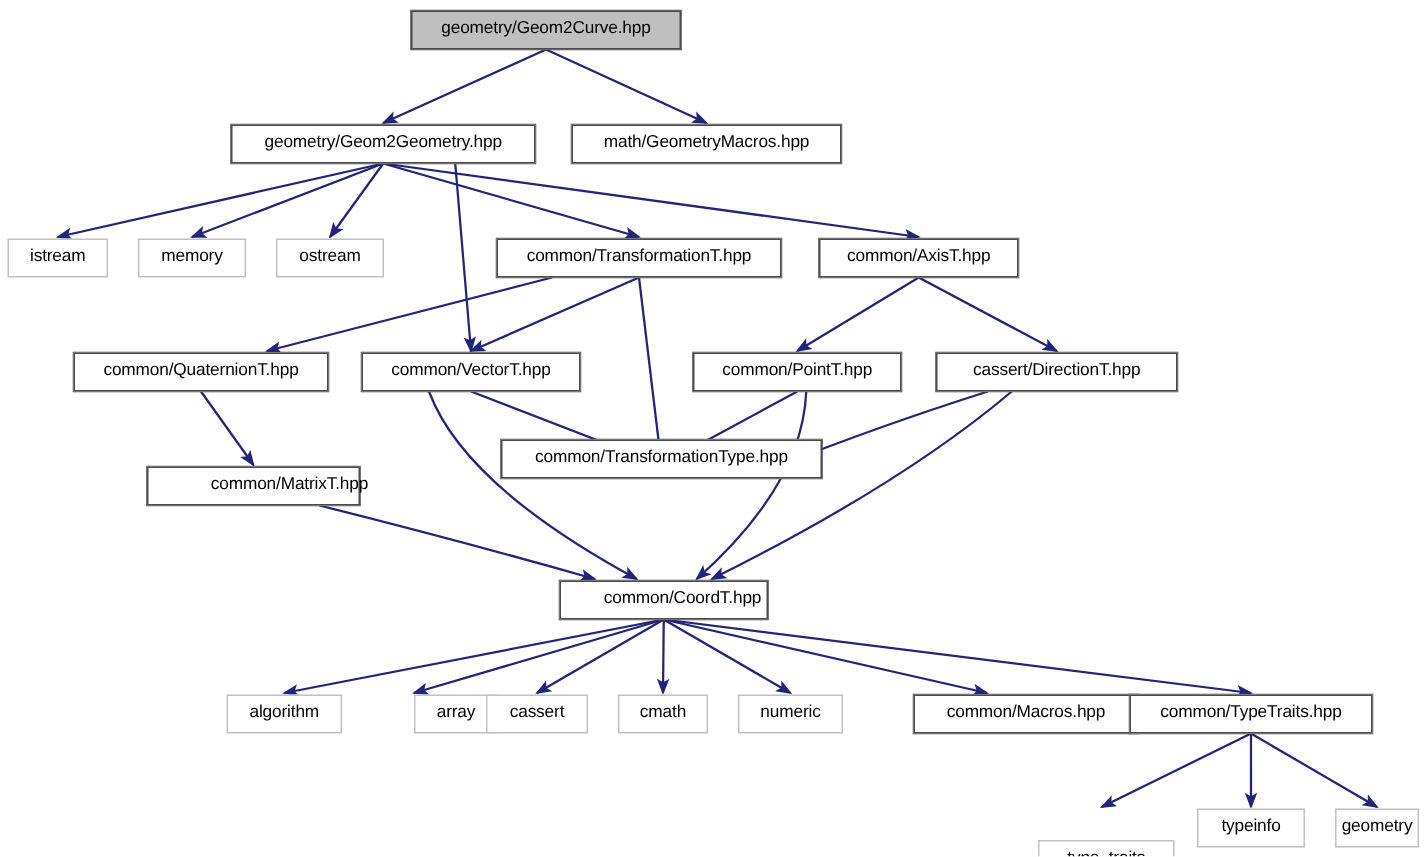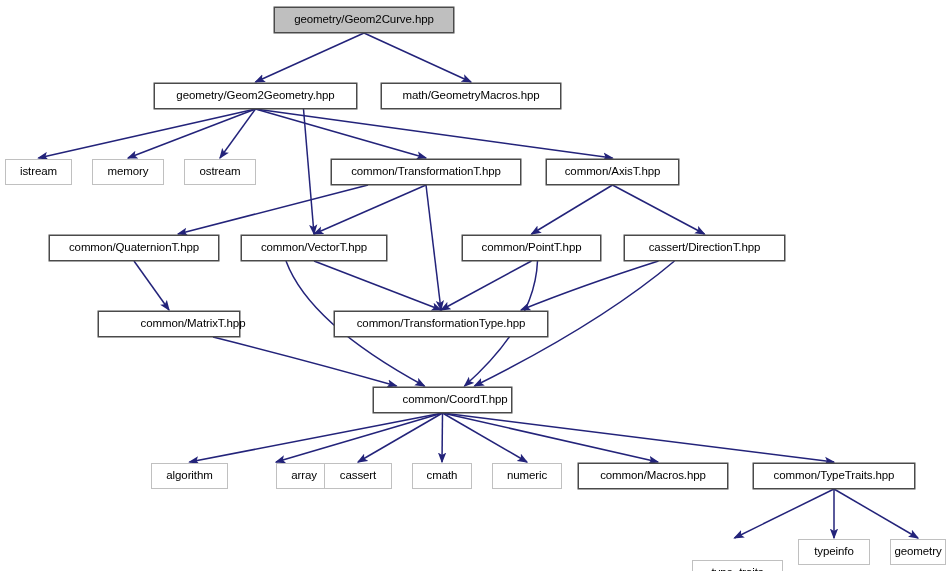--- a/index.html
+++ b/index.html
@@ -132,42 +132,42 @@
       </div>
       <div class="node strong" style="left: 462px; top: 235px; width: 139px;">
         <span>common/PointT.hpp</span>
       </div>
       <div class="node strong" style="left: 624px; top: 235px; width: 161px;">
         <span>cassert/DirectionT.hpp</span>
       </div>
       <div class="node strong" style="left: 98px; top: 311px; width: 142px; padding-left: 48px;">
         <span>common/MatrixT.hpp</span>
       </div>
-      <div class="node strong" style="left: 334px; top: 311px; width: 214px;">
+      <div class="node strong" style="left: 334px; top: 293px; width: 214px;">
         <span>common/TransformationType.hpp</span>
       </div>
       <div class="node strong" style="left: 373px; top: 387px; width: 139px; padding-left: 25px;">
         <span>common/CoordT.hpp</span>
       </div>
       <div class="node weak" style="left: 151px; top: 463px; width: 77px;">
         <span>algorithm</span>
       </div>
       <div class="node weak" style="left: 248px; top: 463px; width: 56px; margin-left: 28px;">
         <span>array</span>
       </div>
       <div class="node weak" style="left: 324px; top: 463px; width: 68px;">
         <span>cassert</span>
       </div>
       <div class="node weak" style="left: 412px; top: 463px; width: 60px;">
         <span>cmath</span>
       </div>
       <div class="node weak" style="left: 492px; top: 463px; width: 70px;">
         <span>numeric</span>
       </div>
-      <div class="node strong" style="left: 578px; top: 463px; width: 150px;">
+      <div class="node strong" style="left: 609px; top: 463px; width: 150px;">
         <span>common/Macros.hpp</span>
       </div>
       <div class="node strong" style="left: 753px; top: 463px; width: 162px;">
         <span>common/TypeTraits.hpp</span>
       </div>
       <div class="node weak" style="left: 692px; top: 539px; width: 91px; margin-top: 21px;">
         <span>type_traits</span>
       </div>
       <div class="node weak" style="left: 798px; top: 539px; width: 72px;">
         <span>typeinfo</span>

